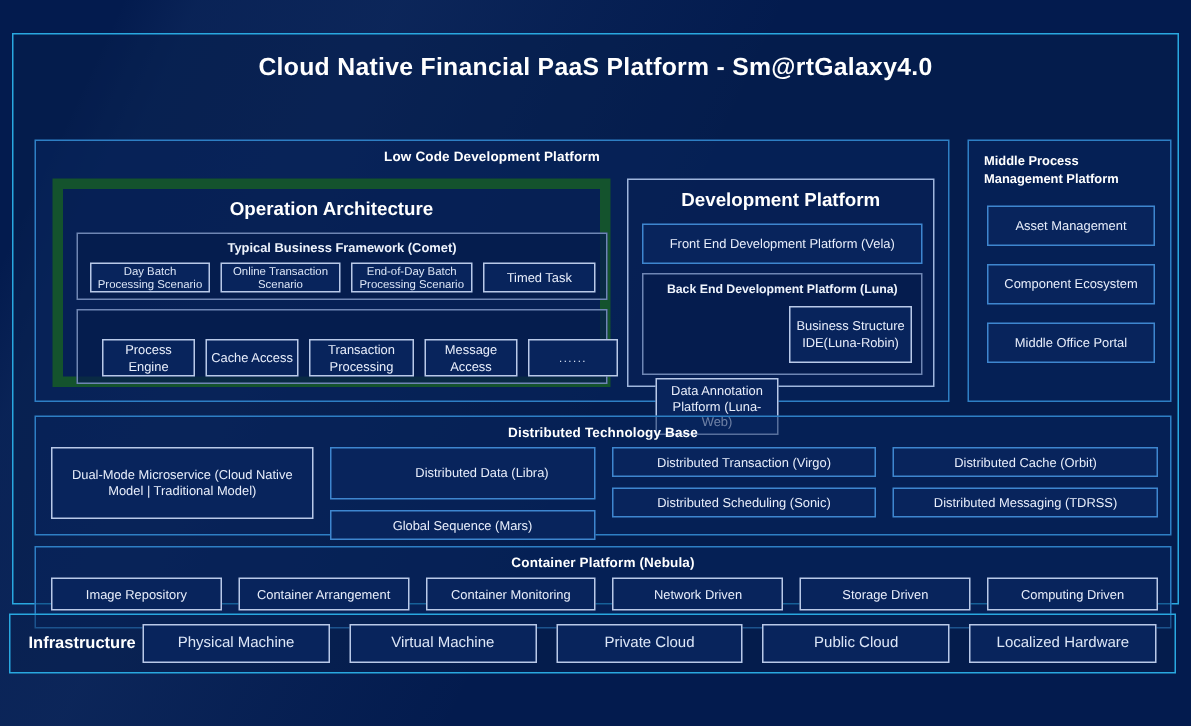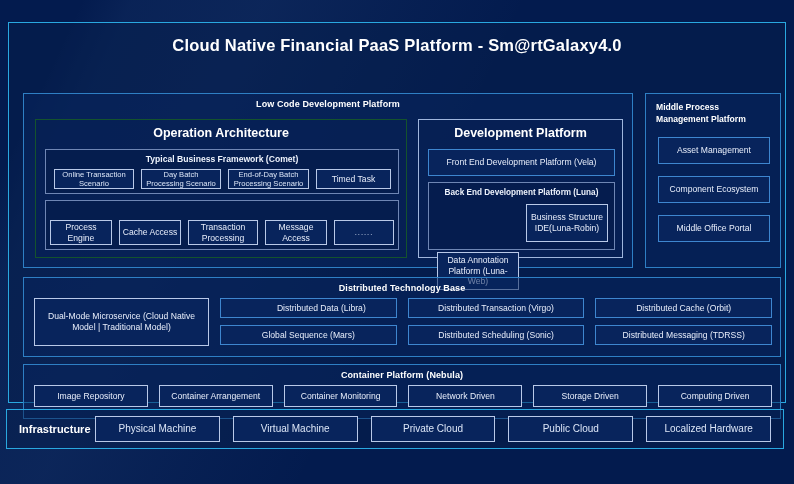--- a/index.html
+++ b/index.html
@@ -69,21 +69,21 @@
     text-align:center;
     line-height:1.25;
     padding:1px 2px;
   }
   .card.lg{font-size:8.6px;color:#e8eefb;}
   .card.blue-b{border:1px solid #3e86cf;}
 
   
   #lowcode{left:14px;top:70px;width:610px;height:175px;}
   #opsarch{position:absolute;left:11px;top:25px;width:372px;height:139px;
-           box-sizing:border-box;border:1px solid #14532d;background:rgba(7,32,84,.6);}
+           box-sizing:border-box;border:7px solid #14532d;background:rgba(7,32,84,.6);}
   #opsarch .hdr{text-align:center;font-size:12.5px;font-weight:bold;padding-top:6px;color:#fff;}
   .subsec{
     position:absolute;box-sizing:border-box;
     border:1px solid #6f86b4;background:rgba(6,28,76,.75);
   }
   .subsec .hdr2{text-align:center;font-size:8.6px;font-weight:bold;color:#eef3fc;padding-top:4px;}
   #tbf{left:9px;top:29px;width:354px;height:45px;}
   #ccw{left:9px;top:80px;width:354px;height:50px;}
   .row{position:absolute;display:flex;gap:7px;}
 
@@ -126,29 +126,29 @@
 
     <div class="sec" id="lowcode">
       <div class="sec-title">Low Code Development Platform</div>
 
       <div id="opsarch">
         <div class="hdr">Operation Architecture</div>
 
         <div class="subsec" id="tbf">
           <div class="hdr2">Typical Business Framework (Comet)</div>
           <div class="row" style="left:8px;top:19px;width:338px;">
+            <div class="card" style="width:80px;height:20px;">Day Batch Processing Scenario</div>
             <div class="card" style="width:80px;height:20px;">Online Transaction Scenario</div>
-            <div class="card" style="width:80px;height:20px;">Day Batch Processing Scenario</div>
             <div class="card" style="width:81px;height:20px;">End-of-Day Batch Processing Scenario</div>
             <div class="card lg" style="width:75px;height:20px;">Timed Task</div>
           </div>
         </div>
 
         <div class="subsec" id="ccw">
-          <div class="row" style="left:4px;top:19px;width:374px;border-radius:12px;">
+          <div class="row" style="left:16px;top:19px;width:374px;border-radius:12px;">
             <div class="card lg" style="width:62px;height:25px;">Process Engine</div>
             <div class="card lg" style="width:62px;height:25px;">Cache Access</div>
             <div class="card lg" style="width:70px;height:25px;">Transaction Processing</div>
             <div class="card lg" style="width:62px;height:25px;">Message Access</div>
             <div class="card" style="width:60px;height:25px;letter-spacing:1px;">......</div>
           </div>
         </div>
       </div>
 
       <div id="devplat">
@@ -172,21 +172,21 @@
         <div class="card lg blue-b" style="height:27px;">Middle Office Portal</div>
       </div>
     </div>
 
     <div class="sec" id="dtb">
       <div class="sec-title">Distributed Technology Base</div>
       <div style="position:absolute;left:10px;top:20px;width:738px;display:flex;gap:11px;">
         <div class="card lg" style="width:175px;height:48px;">Dual-Mode Microservice (Cloud Native Model | Traditional Model)</div>
         <div style="flex:1;display:flex;gap:11px;">
           <div style="flex:1;display:flex;flex-direction:column;gap:7px;">
-            <div class="card lg blue-b" style="height:20px;padding-left:28px;">Distributed Data (Libra)</div>
+            <div class="card lg blue-b" style="height:35px;padding-left:28px;">Distributed Data (Libra)</div>
             <div class="card lg blue-b" style="height:20px;">Global Sequence (Mars)</div>
           </div>
           <div style="flex:1;display:flex;flex-direction:column;gap:7px;">
             <div class="card lg blue-b" style="height:20px;">Distributed Transaction (Virgo)</div>
             <div class="card lg blue-b" style="height:20px;">Distributed Scheduling (Sonic)</div>
           </div>
           <div style="flex:1;display:flex;flex-direction:column;gap:7px;">
             <div class="card lg blue-b" style="height:20px;">Distributed Cache (Orbit)</div>
             <div class="card lg blue-b" style="height:20px;">Distributed Messaging (TDRSS)</div>
           </div>

